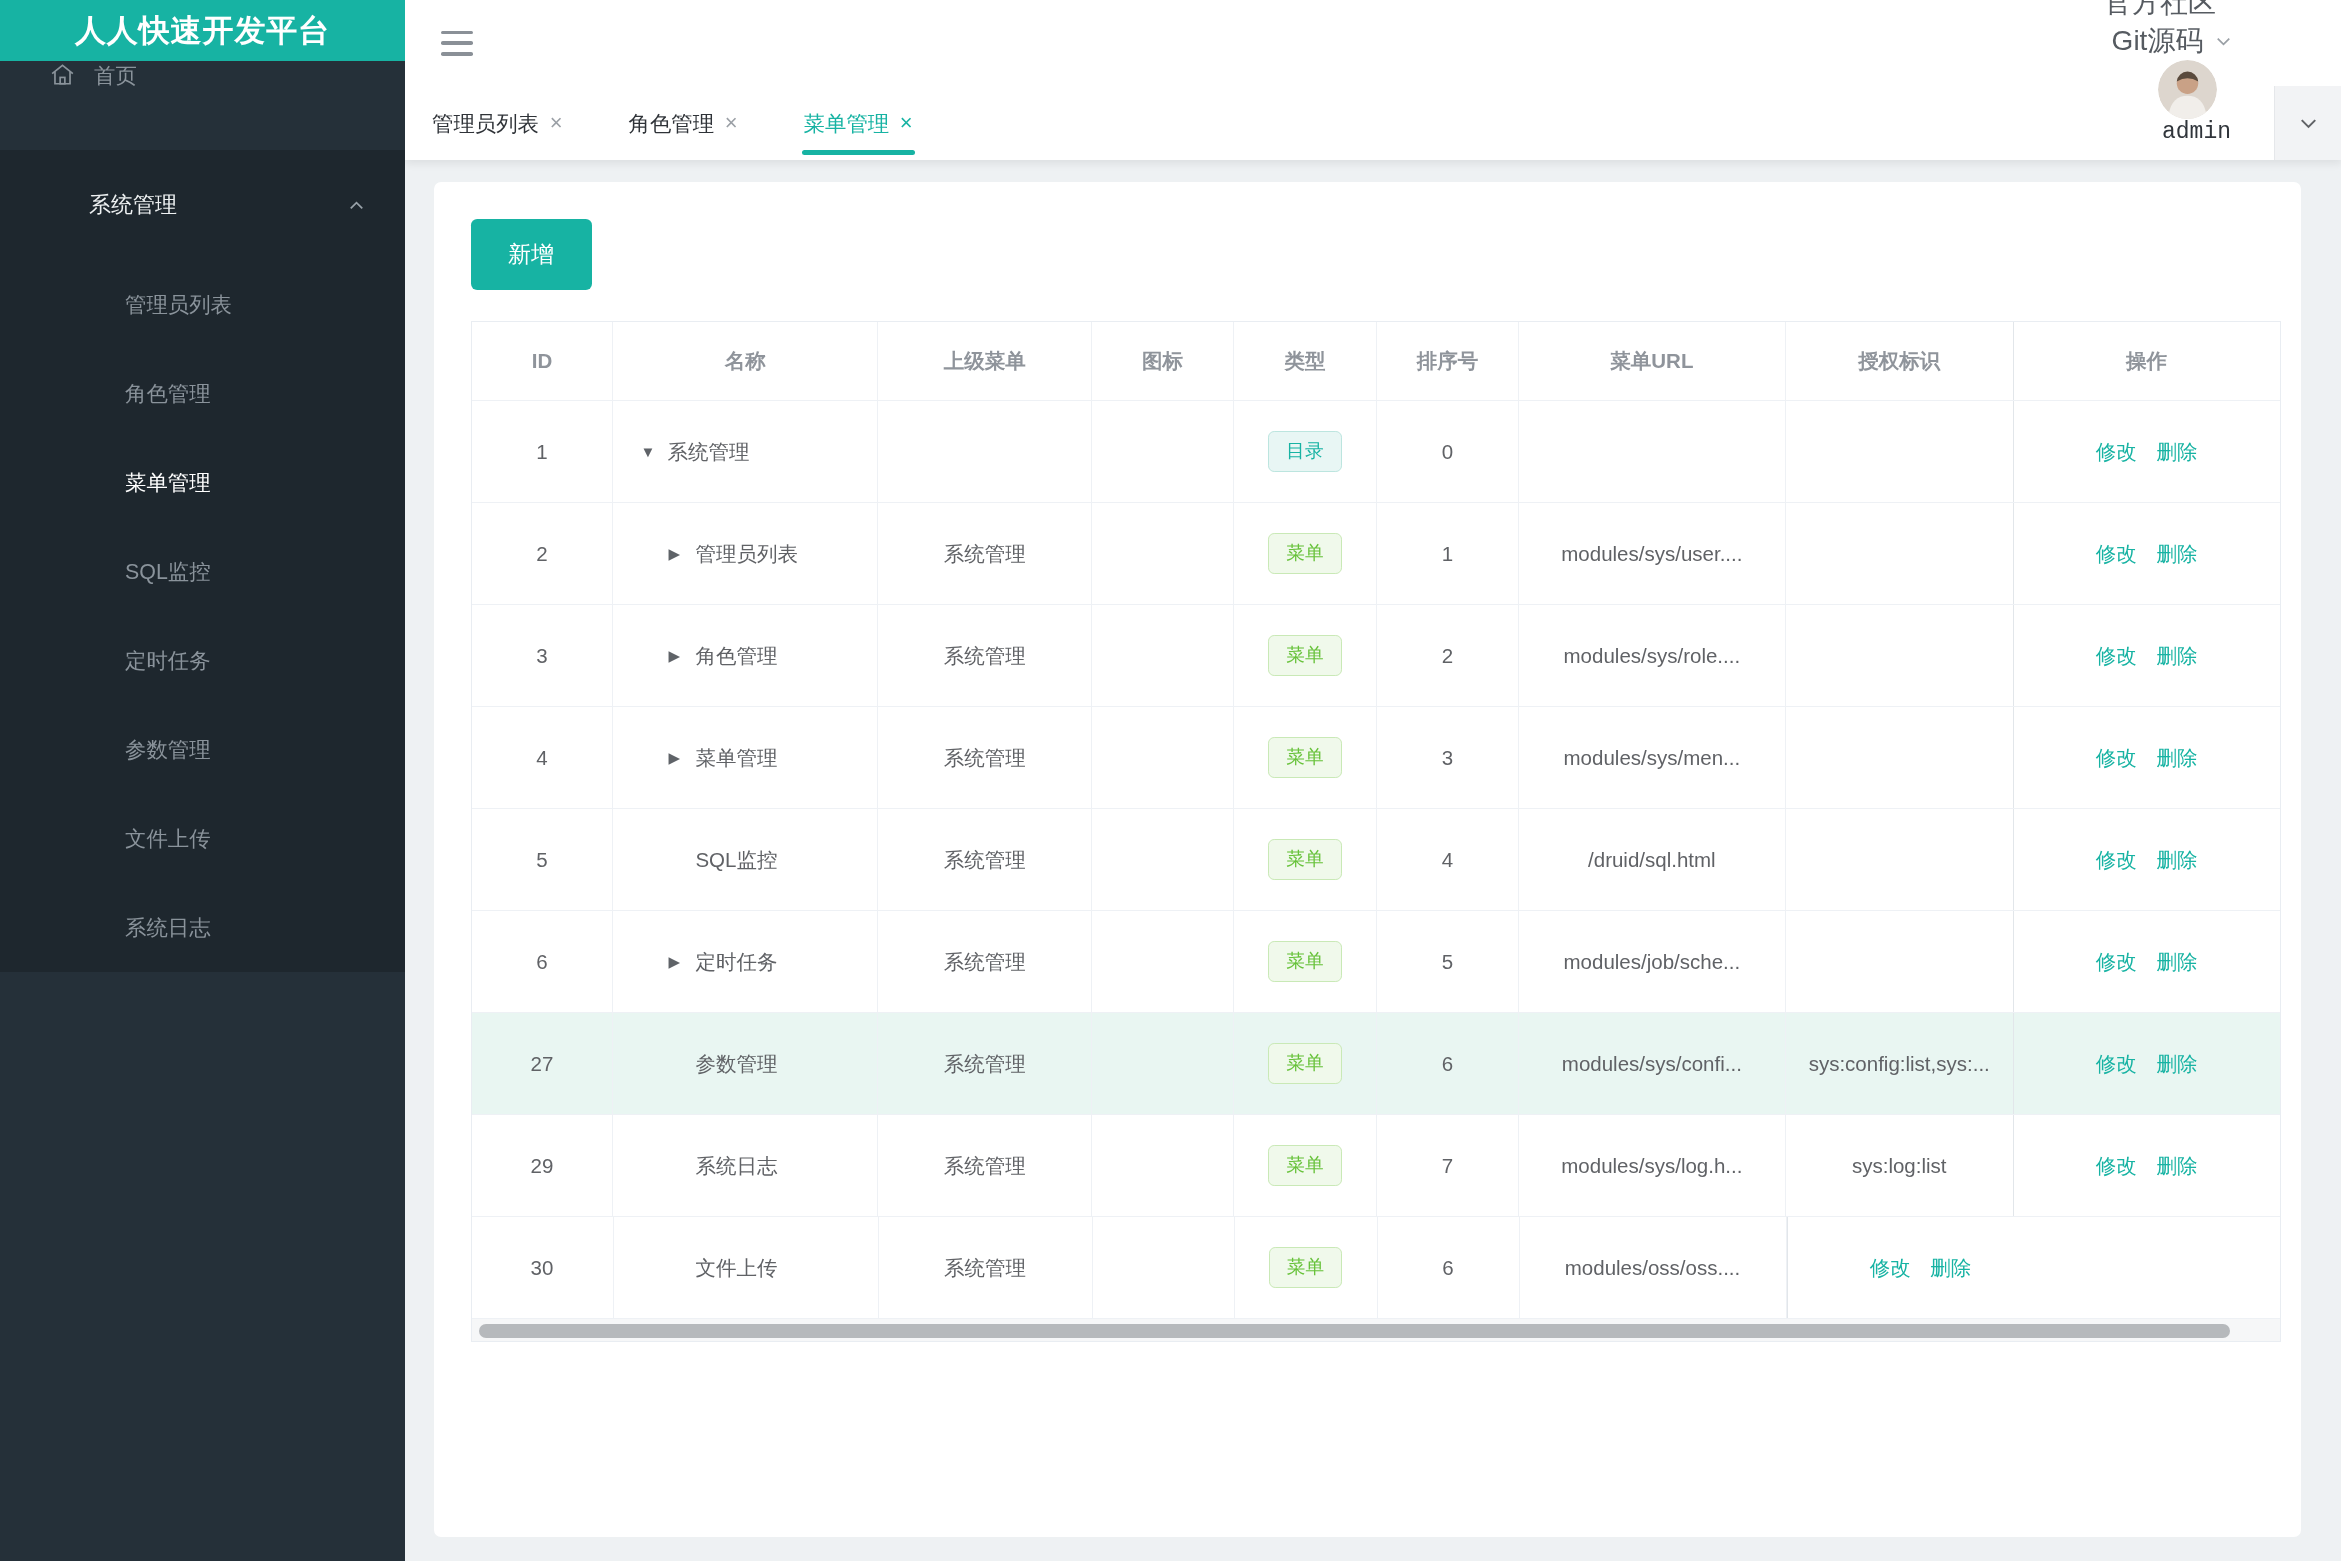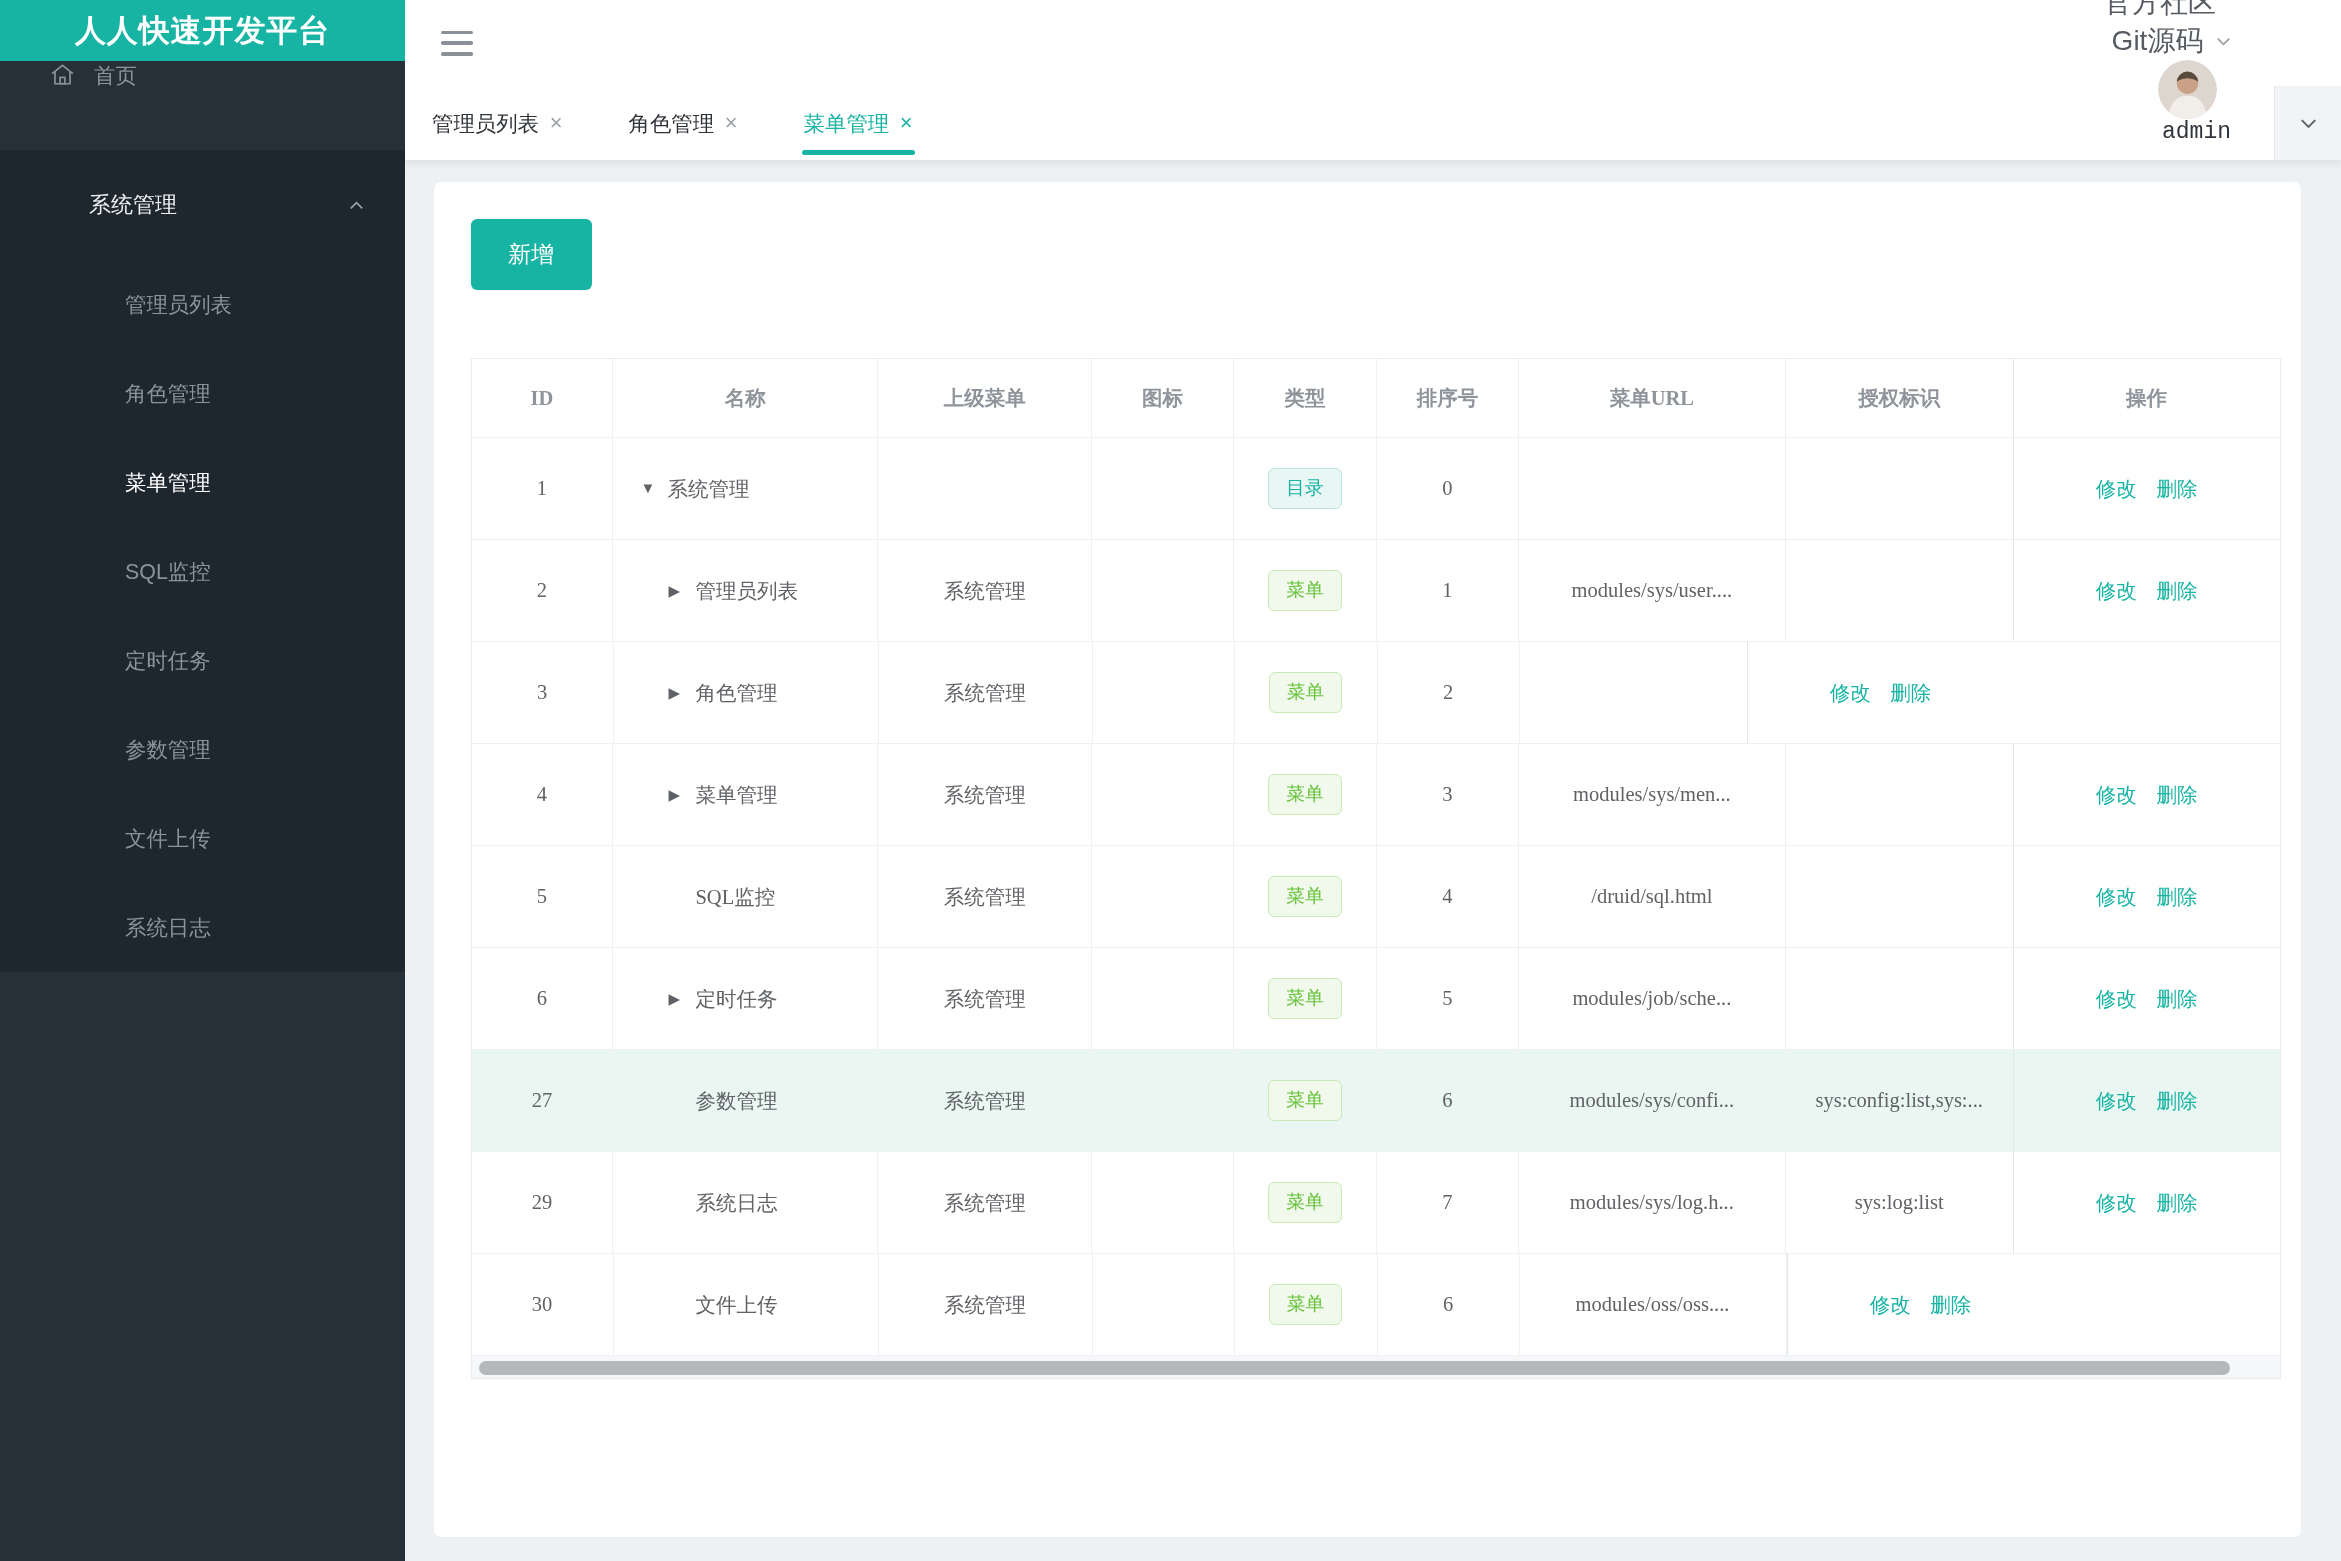--- a/index.html
+++ b/index.html
@@ -52,21 +52,21 @@
                        background:var(--primary,#17b3a3); }
   .tab-overflow { position:absolute; right:0; top:0; bottom:0; width:68px; background:#f2f3f5; border-left:1.8px solid #e5e7ea;
                   display:flex; align-items:center; justify-content:center; cursor:pointer; }
   .tab-overflow .icn { width:27px; height:27px; color:#606266; }
   
   .content { position:absolute; left:405px; right:0; top:160px; bottom:0; background:var(--content-bg,#eef1f3); }
   .card { margin:22px 41px 0 28.5px; height:1355px; background:#fff; border-radius:7.1px; padding:37px 18px 0 37px; }
   .btn-add { display:inline-block; background:var(--primary,#17b3a3); color:#fff; font-size:23px; border:none; border-radius:6.2px;
              width:121px; height:71px; cursor:pointer; font-family:inherit; }
   
-  .tbl { width:1810px; margin-top:68px; border:1.8px solid #e9edf2; font-size:20.5px;font-family:Liberation Serif, serif; }
+  .tbl { width:1810px; margin-top:31px; border:1.8px solid #e9edf2; font-size:20.5px; }
   .thr { display:flex; height:78px; background:#fff; }
   .th { display:flex; align-items:center; justify-content:center; font-weight:bold; color:#8f949b; border-right:1.8px solid #eef1f5; }
   .tr { display:flex; height:102px; border-top:1.8px solid #eef1f5; background:#fff; }
   .tr.hl { background:var(--row-highlight,#e9f6f2); }
   .td { display:flex; align-items:center; justify-content:center; color:#606266; border-right:1.8px solid #eef1f5;
         white-space:nowrap; overflow:hidden; }
   .c0{width:142px;} .c1{width:265px;} .c2{width:214px;} .c3{width:142px;} .c4{width:143px;}
   .c5{width:142px;} .c6{width:267px;} .c7{width:227px; border-right:none !important;}
   .c8{width:267px; border-left:1.8px solid #e2e6ea; border-right:none !important;}
   .td.c1 { justify-content:flex-start; }
@@ -279,20 +279,21 @@
             <span class="arrow">▶</span>
             <span>角色管理</span>
           </div>
         </div>
         <div class="td c2">系统管理</div>
         <div class="td c3"></div>
         <div class="td c4">
             <span class="tag tag-menu">菜单</span>
           </div>
         <div class="td c5">2</div>
+        <div class="td c6">modules/sys/role....</div>
         <div class="td c7"></div>
         <div class="td c8">
           <a class="lnk">修改</a>
           <a class="lnk">删除</a>
         </div>
       </div>
 
       <div class="tr">
         <div class="td c0">4</div>
         <div class="td c1">

